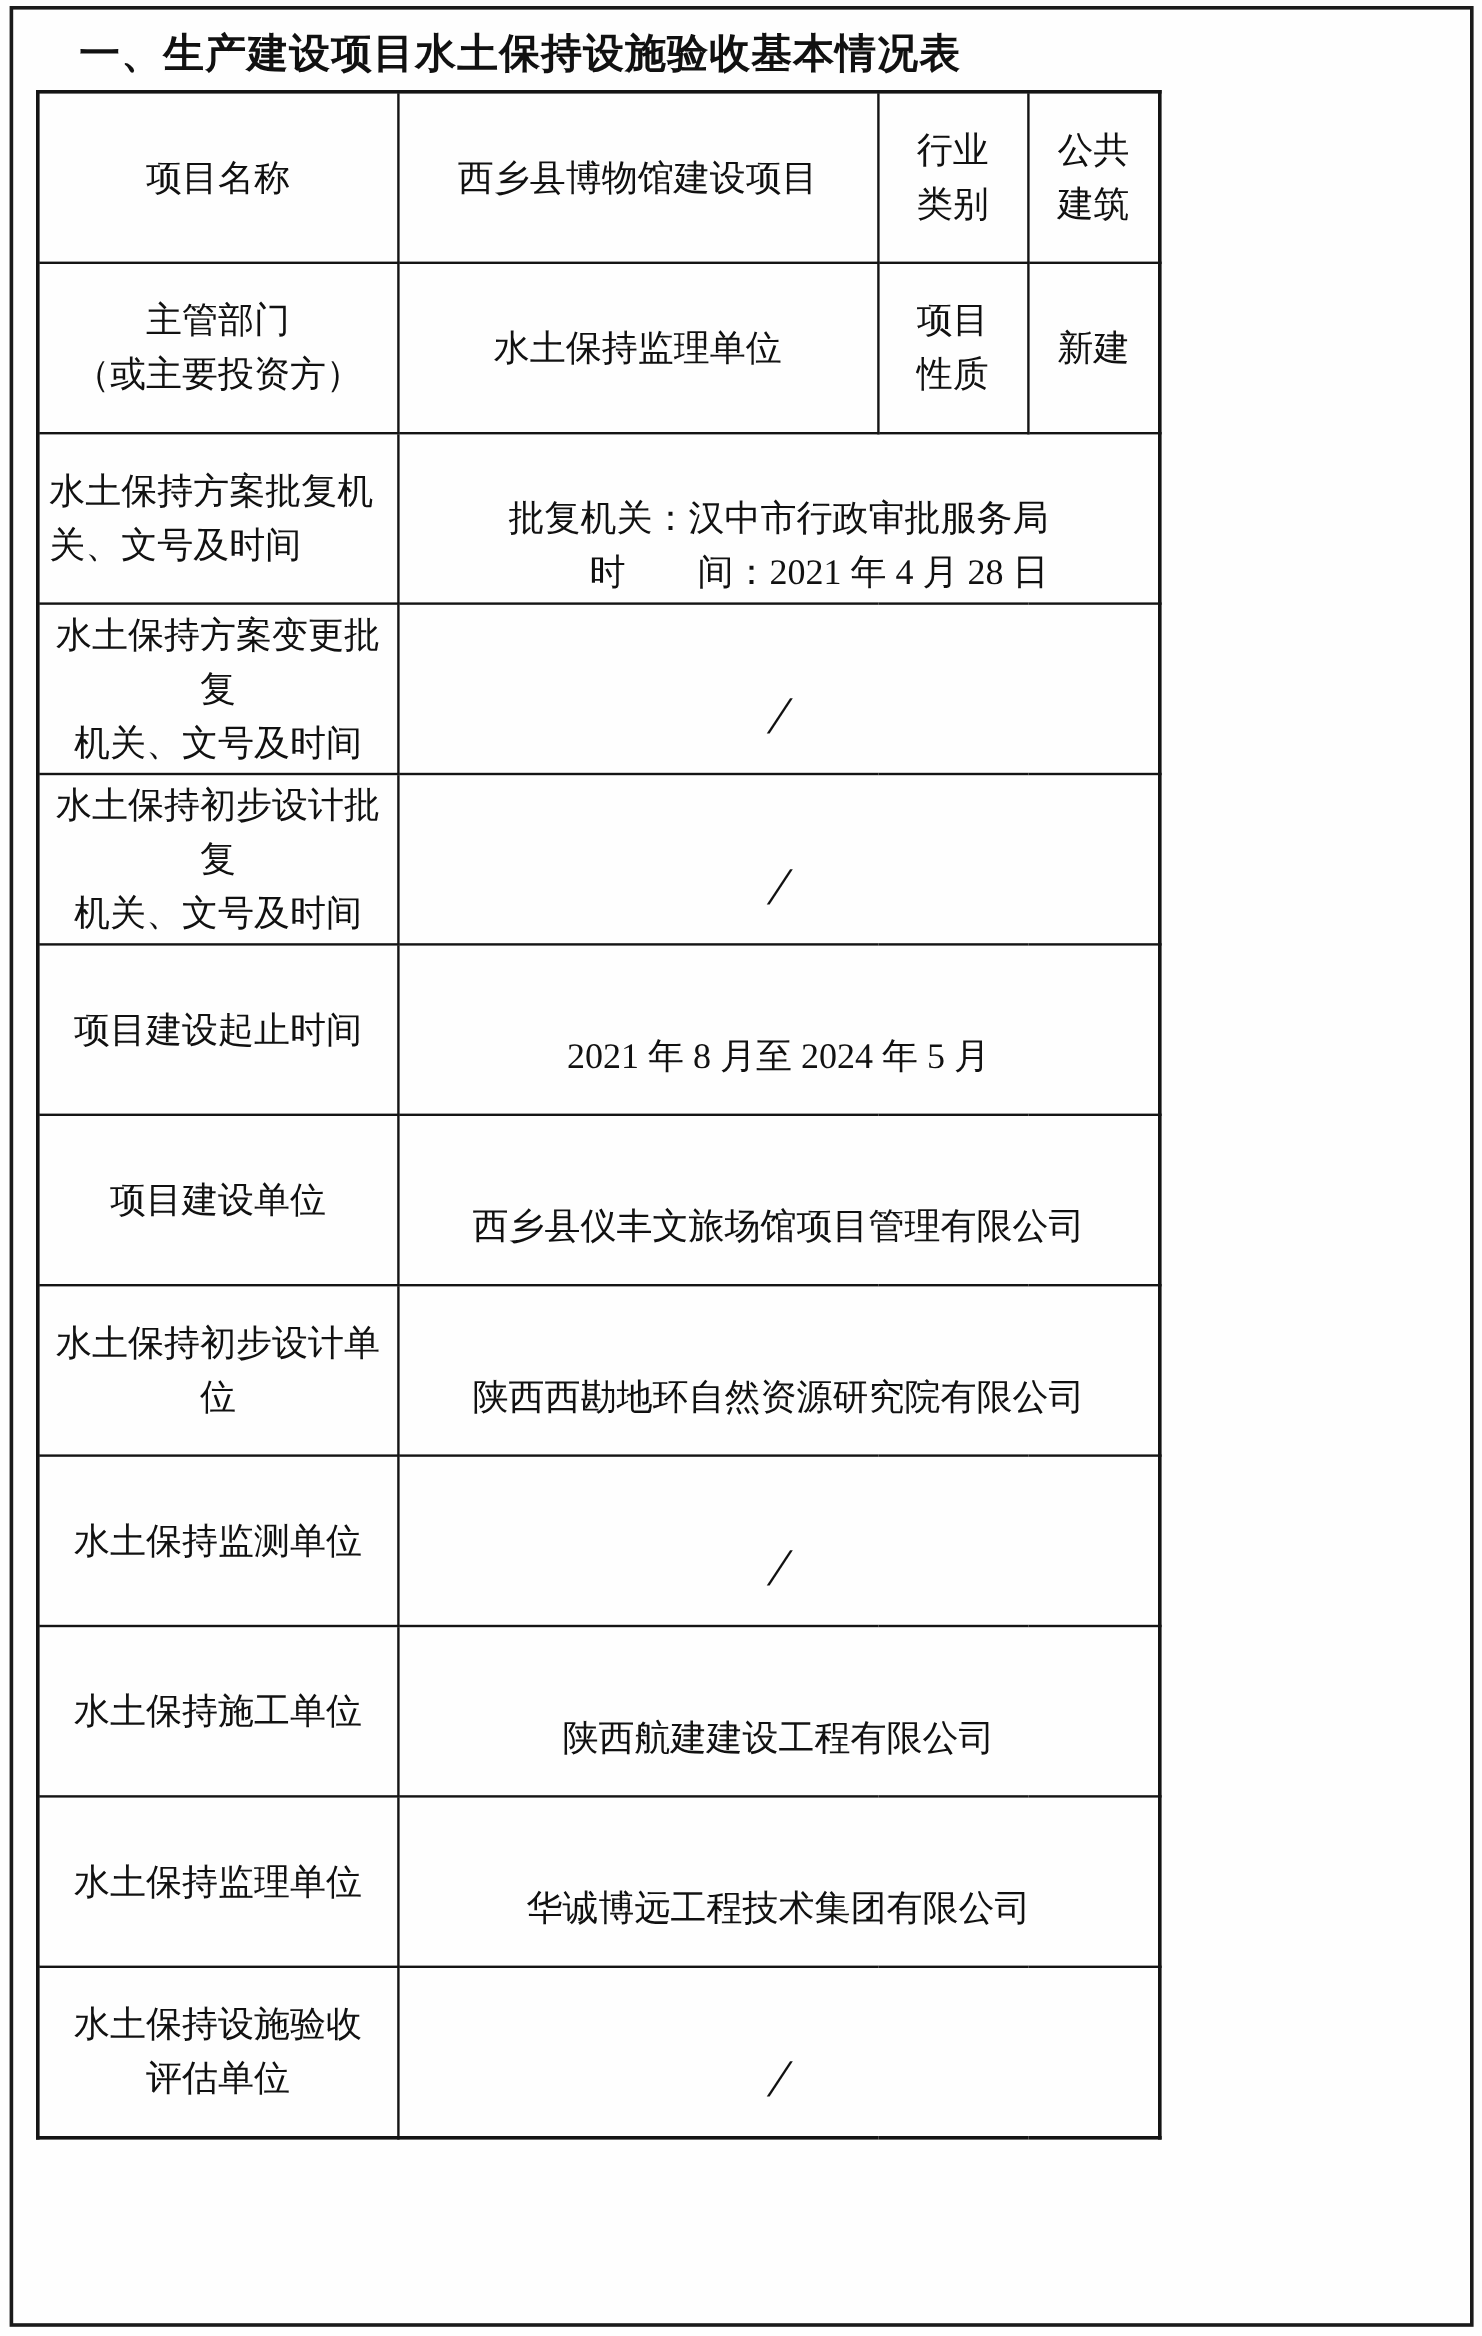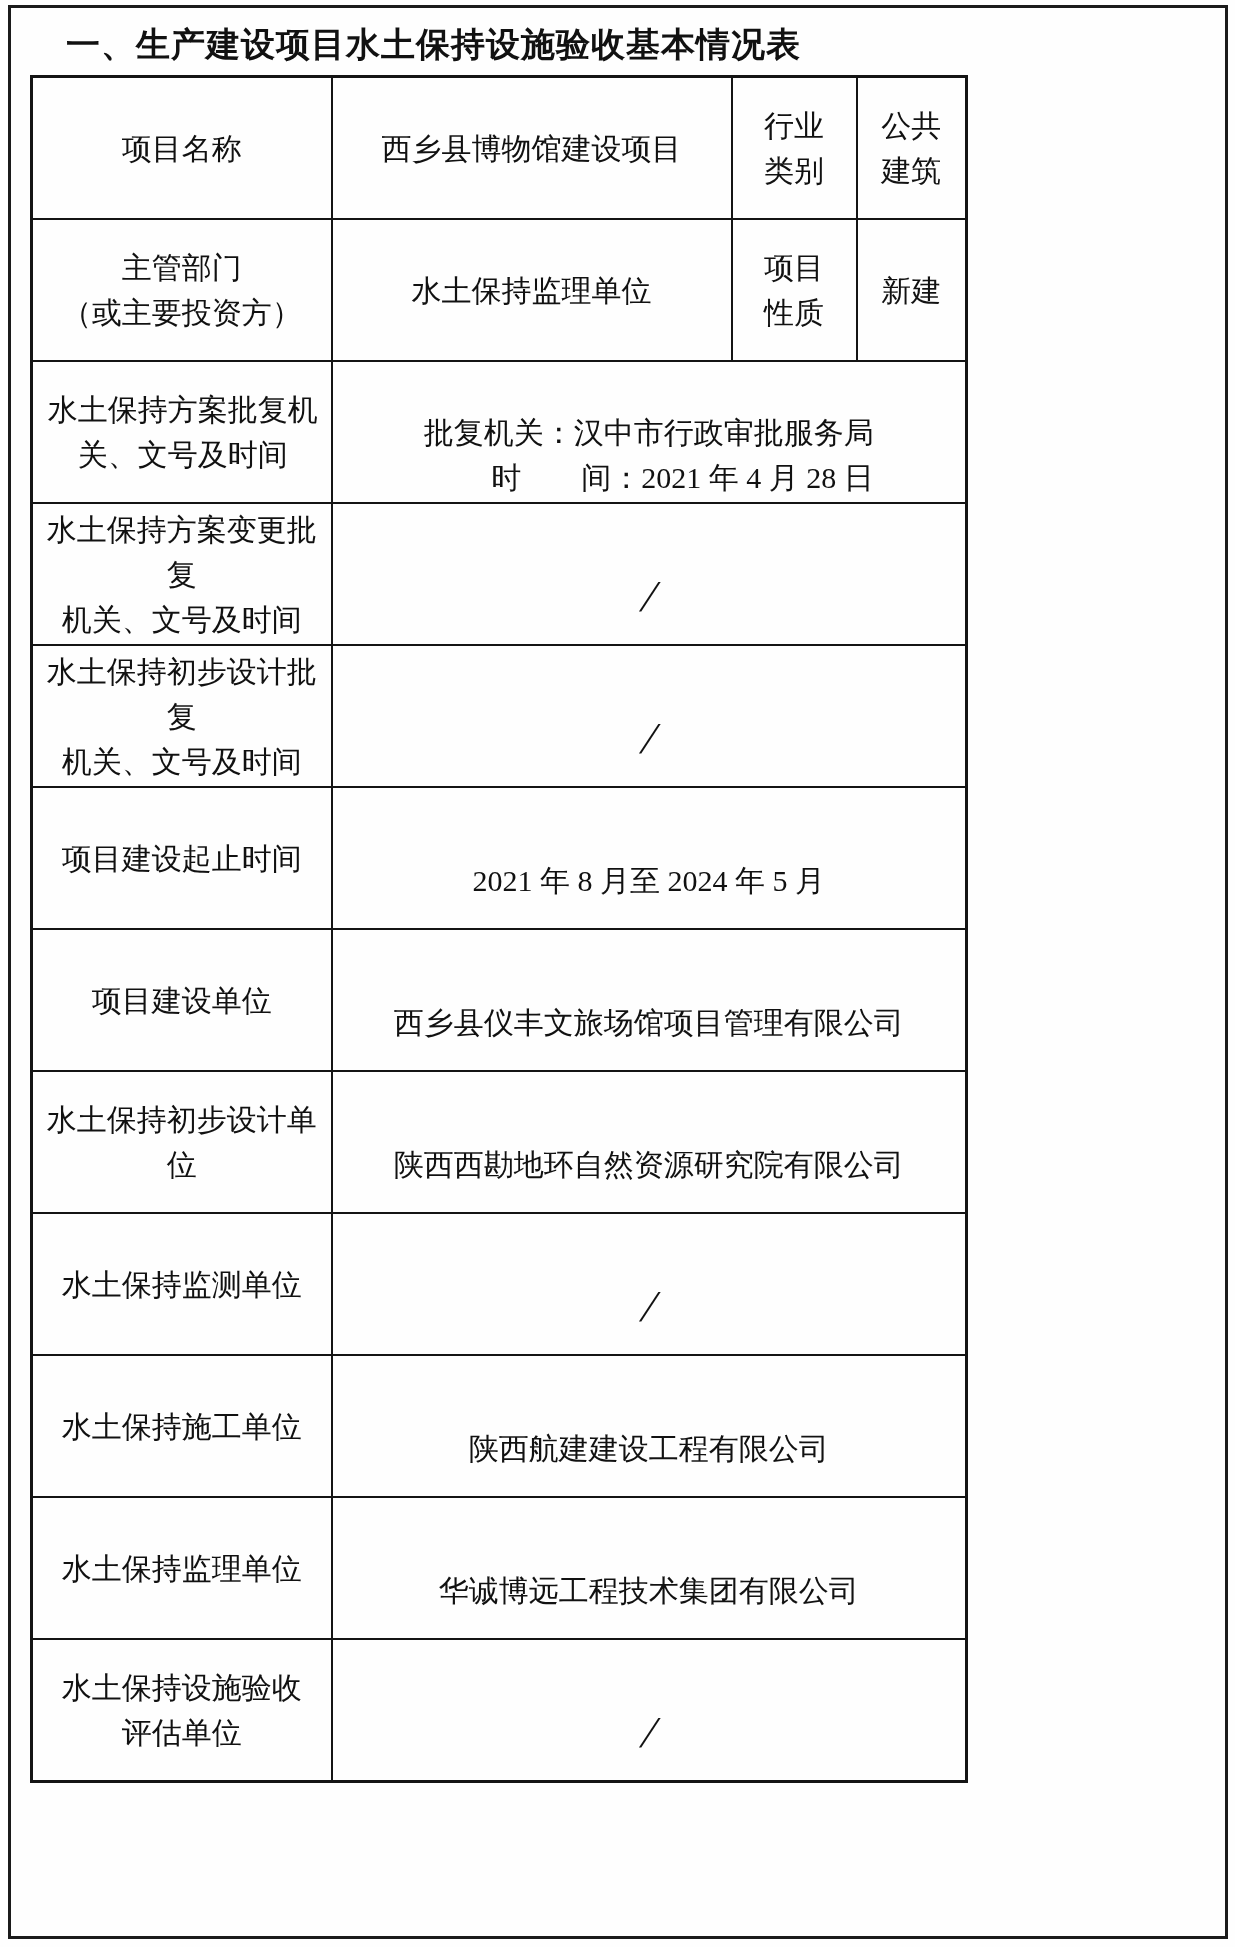--- a/index.html
+++ b/index.html
@@ -54,21 +54,21 @@
     border: 2px solid #141414;
     height: 136px;
     padding: 2px 6px;
     font-size: 30px;
     line-height: 1.5;
     text-align: center;
     vertical-align: middle;
     white-space: pre-line;
     overflow: hidden;
   }
-  td.label-left { text-align: center; padding-left: 8px; }
+  td.label-left { text-align: left; padding-left: 8px; }
   .value-inner {
     display: inline-block;
     text-align: center;
     white-space: pre-line;
   }
   .value-inner.align-left {
     text-align: right;
   }
   td.slash-cell .value-inner {
     font-size: 44px;

